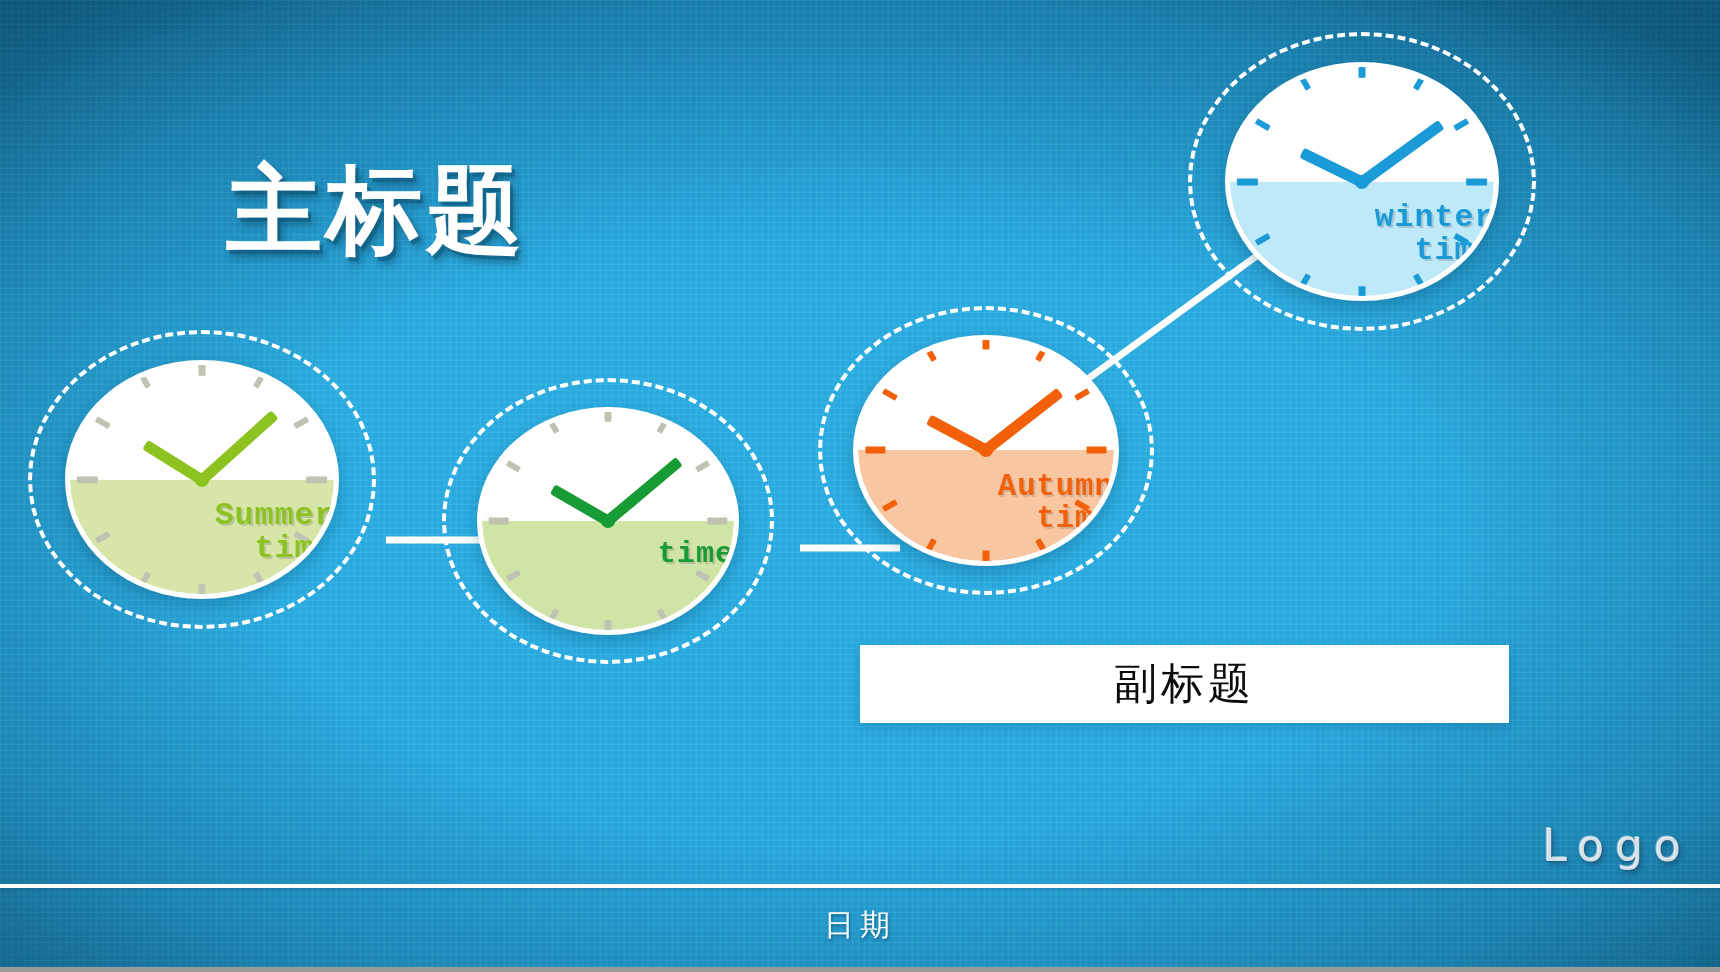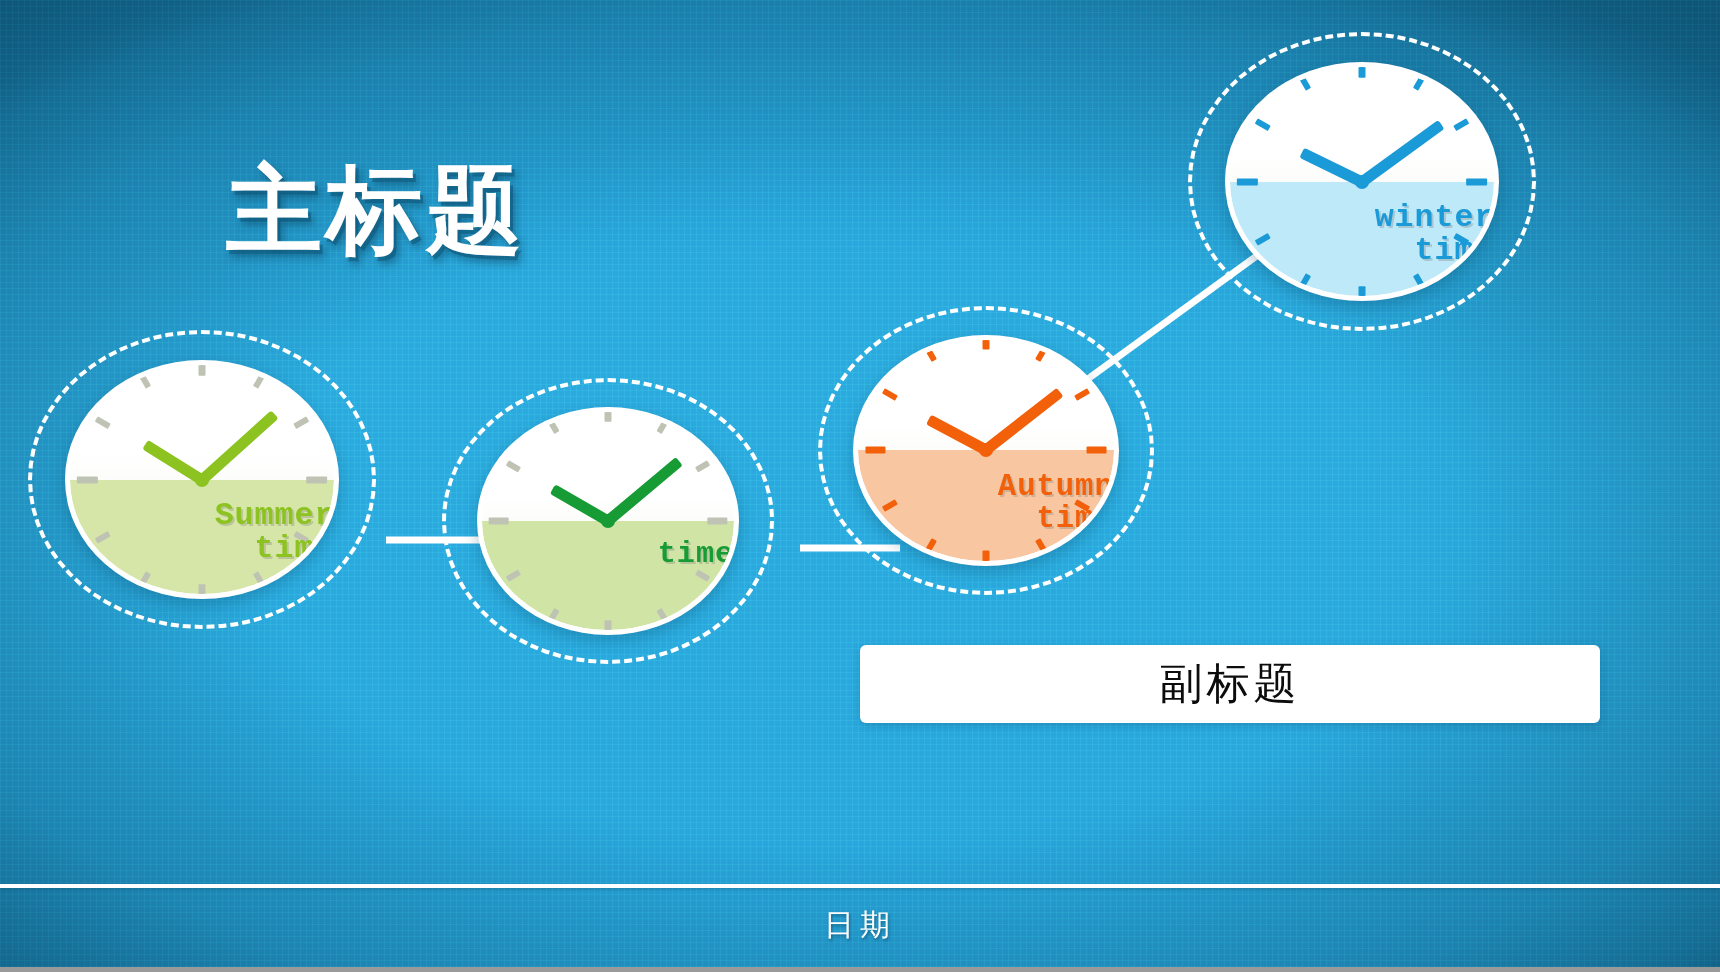--- a/index.html
+++ b/index.html
@@ -136,28 +136,27 @@
     letter-spacing: 1px;
     text-shadow: 2px 2px 0 rgba(120,120,120,0.30);
     pointer-events: none;
   }
 
   
   #subtitle-box {
     position: absolute;
     left: 860px;
     top: 645px;
-    width: 740px;
+    width: 649px;
     height: 78px;
     background: #ffffff;
     box-shadow: 0 3px 10px rgba(0,50,80,0.22);
     display: flex;
     align-items: center;
     justify-content: center;
-    border-radius: 6px;
   }
   #subtitle-text {
     font-family: "DejaVu Serif", "Liberation Serif", serif;
     font-size: 43px;
     color: #0c0c0c;
     letter-spacing: 4px;
   }
 
   
   #logo {
@@ -331,18 +330,19 @@
             </div>
           </div>
         </div>
       </div>
     </div>
 
   <div id="subtitle-box">
     <span id="subtitle-text">副标题</span>
   </div>
 
+  <div id="logo">Logo</div>
 
   <div id="footer-rule"></div>
   <div id="footer-date">日期</div>
   <div id="bottom-edge"></div>
 
 </div>
 
 </body></html>

